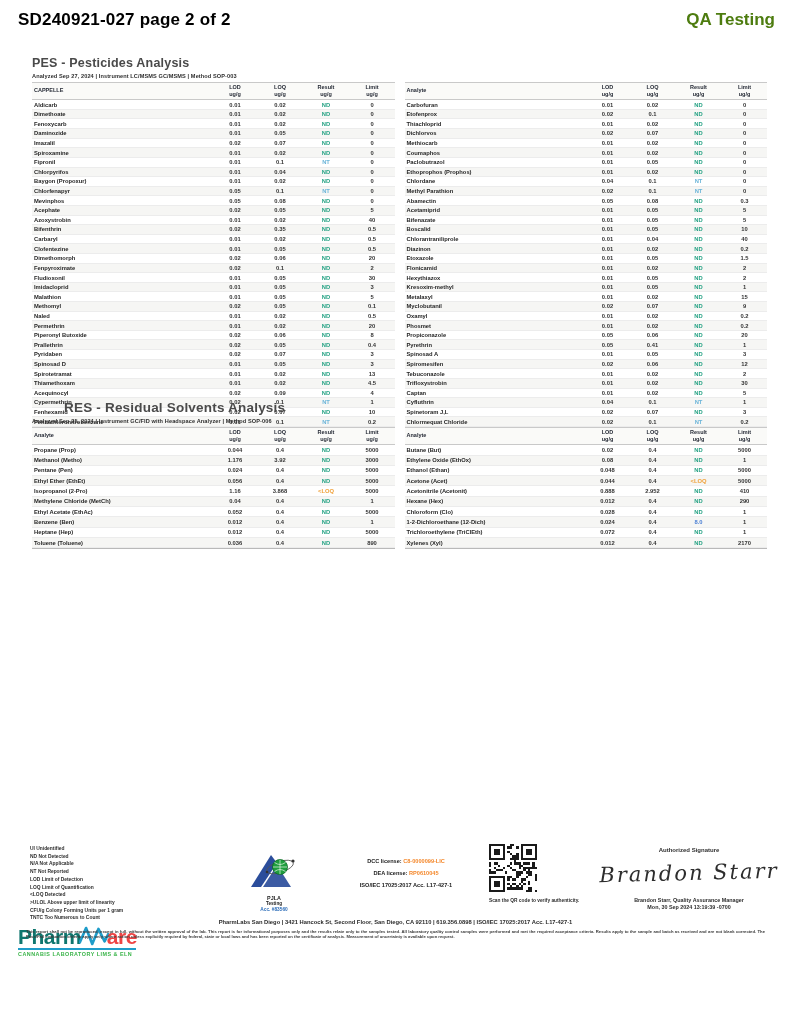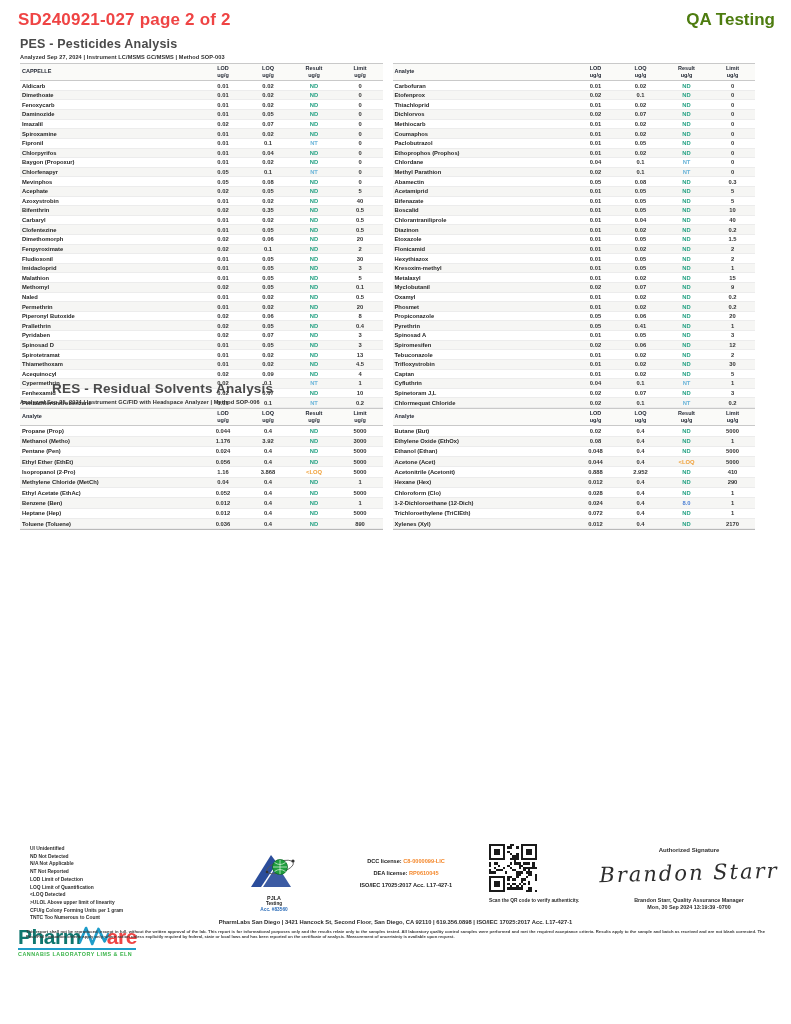--- a/index.html
+++ b/index.html
@@ -1,24 +1,24 @@
 <!DOCTYPE html>
 <html><head>
 <meta charset="utf-8">
 <style>
   html,body{margin:0;padding:0;background:#fff;}
   body{width:791px;height:1024px;position:relative;font-family:"Liberation Sans",sans-serif;color:#222;overflow:hidden;}
   .abs{position:absolute;}
 
   
-  .doc-title{left:18px;top:10px;font-size:17px;font-weight:700;color:#ef4444;letter-spacing:.2px;text-align:center;}
+  .doc-title{left:18px;top:10px;font-size:17px;font-weight:700;color:#000000;letter-spacing:.2px;text-align:center;}
   .qa-title{right:16px;top:10px;font-size:17px;font-weight:600;color:#4d7c0f;}
 
   
-  .section{left:20px;width:735px;}
+  .section{left:32px;width:735px;margin-top:19px;}
   .sec-pes{top:37px;}
   .sec-res{top:381px;}
   .section-title{font-size:12.5px;font-weight:700;color:#4a4a4a;letter-spacing:.2px;}
   .sec-res .section-title{font-size:13.5px;padding-left:32px;}
   .section-meta{font-size:5.6px;font-weight:700;color:#2e2e2e;margin-top:2.5px;letter-spacing:.1px;}
 
   
   .tables{display:flex;gap:10px;margin-top:3px;}
   .coltable{flex:1;border-bottom:1px solid #b9b9b9;}
   .thead{display:grid;grid-template-columns:1fr 45px 45px 47px 45px;border-top:1px solid #c9c9c9;border-bottom:1px solid #c9c9c9;background:#fafaf8;padding:1.5px 0;}

